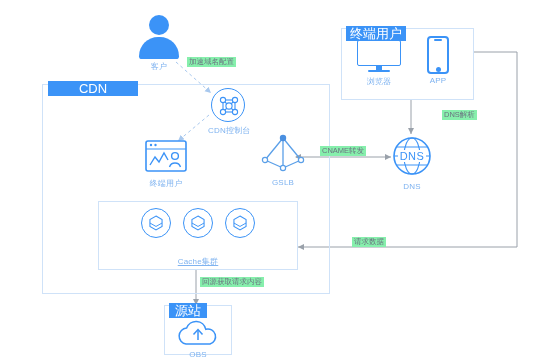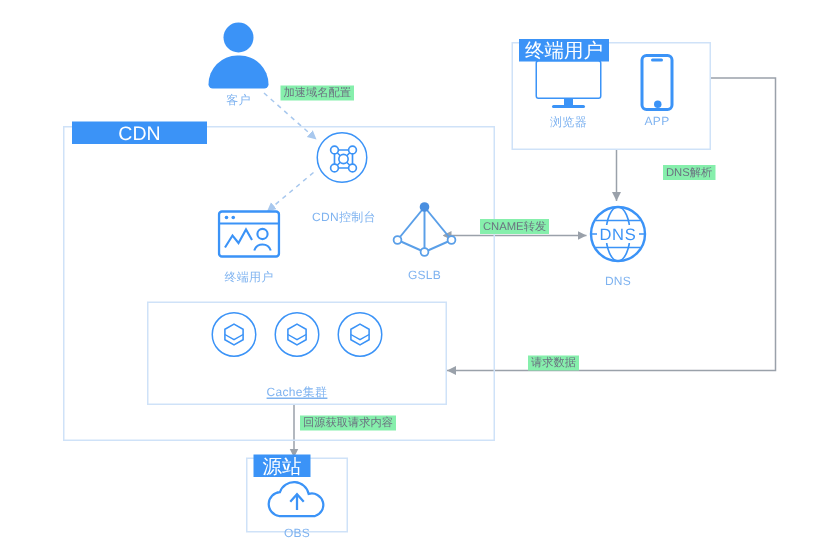--- a/index.html
+++ b/index.html
@@ -153,21 +153,21 @@
         </g>
         <g fill="#ffffff" stroke="#3b93f7" stroke-width="1.1">
           <circle cx="11" cy="11" r="2.6"></circle>
           <circle cx="23" cy="11" r="2.6"></circle>
           <circle cx="11" cy="23" r="2.6"></circle>
           <circle cx="23" cy="23" r="2.6"></circle>
           <circle cx="17" cy="17" r="3.1"></circle>
         </g>
       </svg>
     </div>
-    <div class="cap" style="margin-top:17px;">CDN控制台</div>
+    <div class="cap" style="margin-top:3px;">CDN控制台</div>
   </div>
 
   <div class="node" style="left:137px;top:140px;width:58px;">
     <div style="margin:0 auto;width:42px;">
       <svg viewBox="0 0 42 32" width="42" height="32">
         <rect x="1" y="1" width="40" height="30" rx="2" fill="#ffffff" stroke="#3b93f7" stroke-width="1.6"></rect>
         <line x1="1" y1="9" x2="41" y2="9" stroke="#3b93f7" stroke-width="1.2"></line>
         <circle cx="6" cy="5" r="1.2" fill="#3b93f7"></circle>
         <circle cx="10.5" cy="5" r="1.2" fill="#3b93f7"></circle>
         <polyline points="5,25 10,17 14,22 19,13 23,20" fill="none" stroke="#3b93f7" stroke-width="1.4"></polyline>

